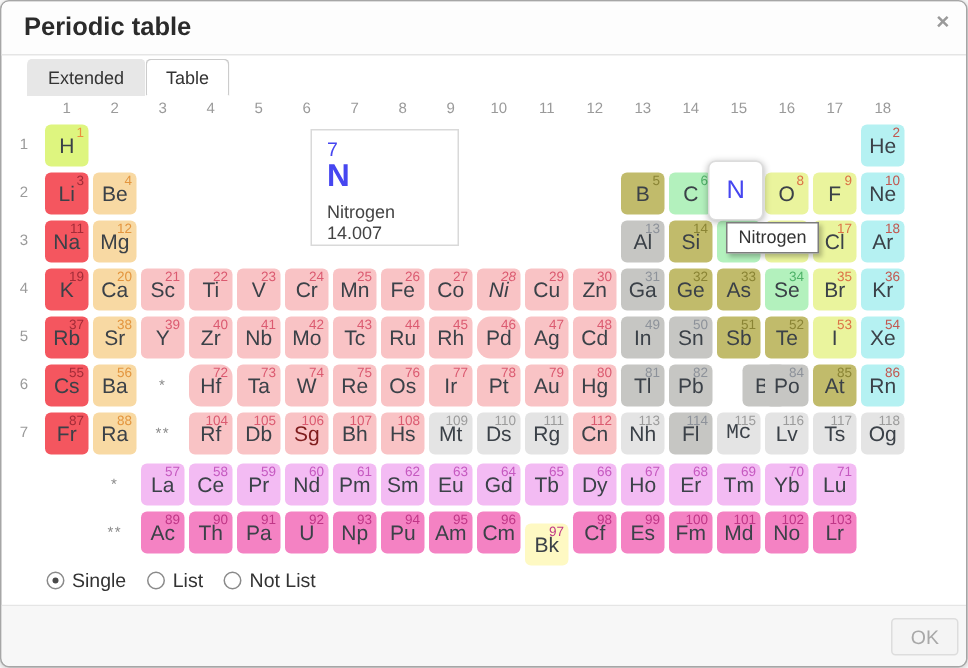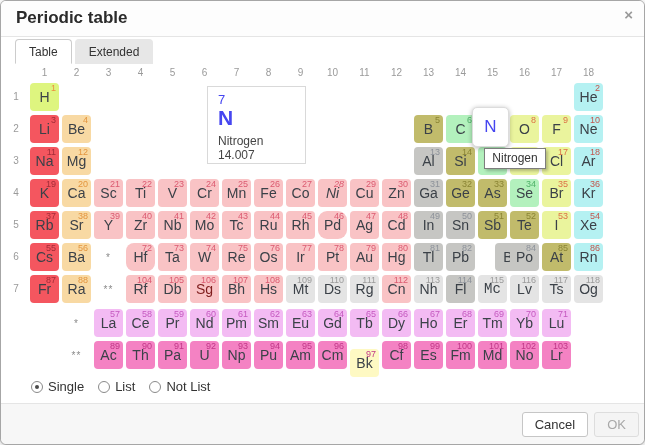--- a/index.html
+++ b/index.html
@@ -51,22 +51,22 @@
 </head>
 <body>
 
 <div class="dialog">
   <div class="titlebar">
     <div class="title">Periodic table</div>
     <div class="close-x">×</div>
   </div>
 
   <div class="tabs">
+    <div class="tab inactive">Extended</div>
     <div class="tab active">Table</div>
-    <div class="tab inactive">Extended</div>
   </div>
 
   <div class="grid" id="grid">
       <div class="glabel" style="left: 29px; top: 66px;">1</div>
       <div class="glabel" style="left: 61px; top: 66px;">2</div>
       <div class="glabel" style="left: 93px; top: 66px;">3</div>
       <div class="glabel" style="left: 125px; top: 66px;">4</div>
       <div class="glabel" style="left: 157px; top: 66px;">5</div>
       <div class="glabel" style="left: 189px; top: 66px;">6</div>
       <div class="glabel" style="left: 221px; top: 66px;">7</div>
@@ -582,16 +582,15 @@
         <span class="rdot"></span>
         <span>List</span>
       </div>
       <div class="radio-item">
         <span class="rdot"></span>
         <span>Not List</span>
       </div>
     </div>
 
   <div class="footer">
-    <button class="btn">Cancel</button>
     <button class="btn disabled">OK</button>
   </div>
 </div>
 
 </body></html>

